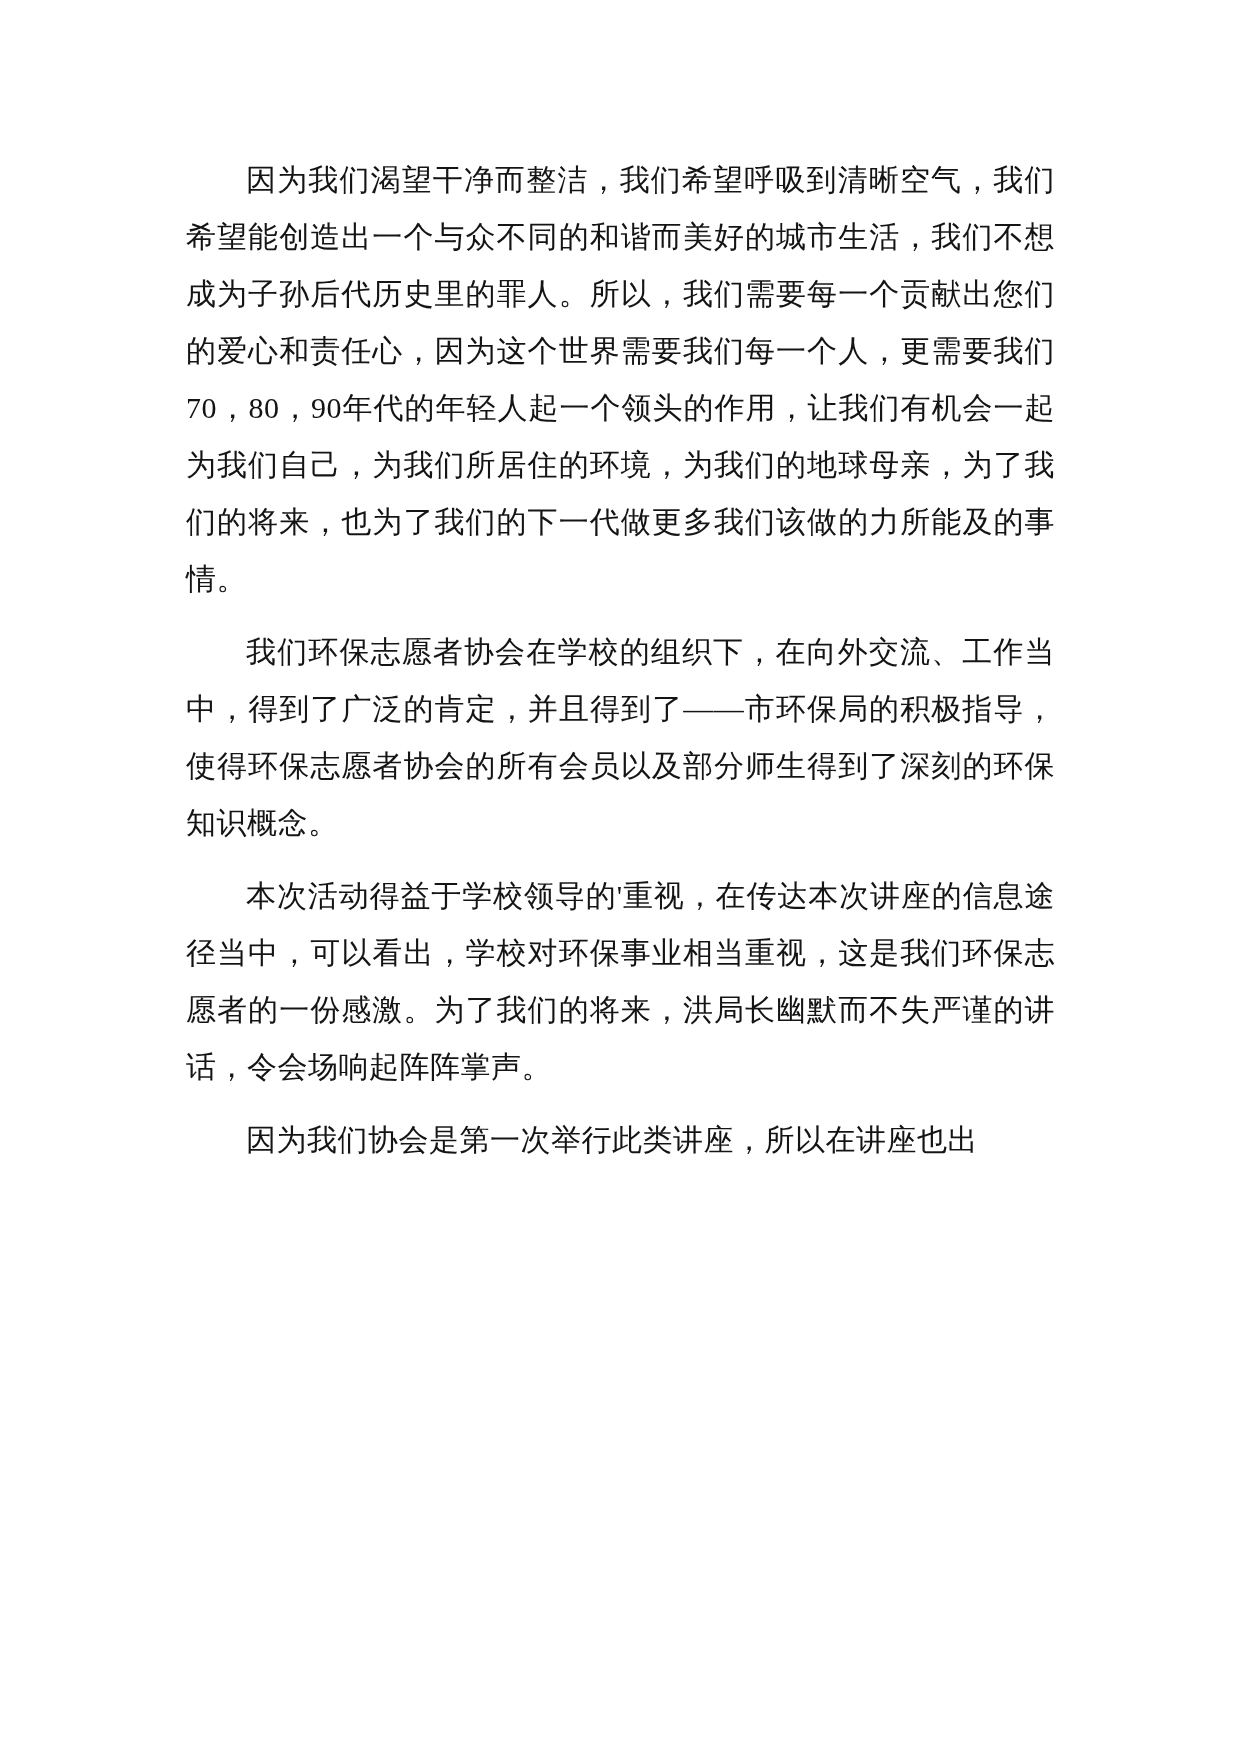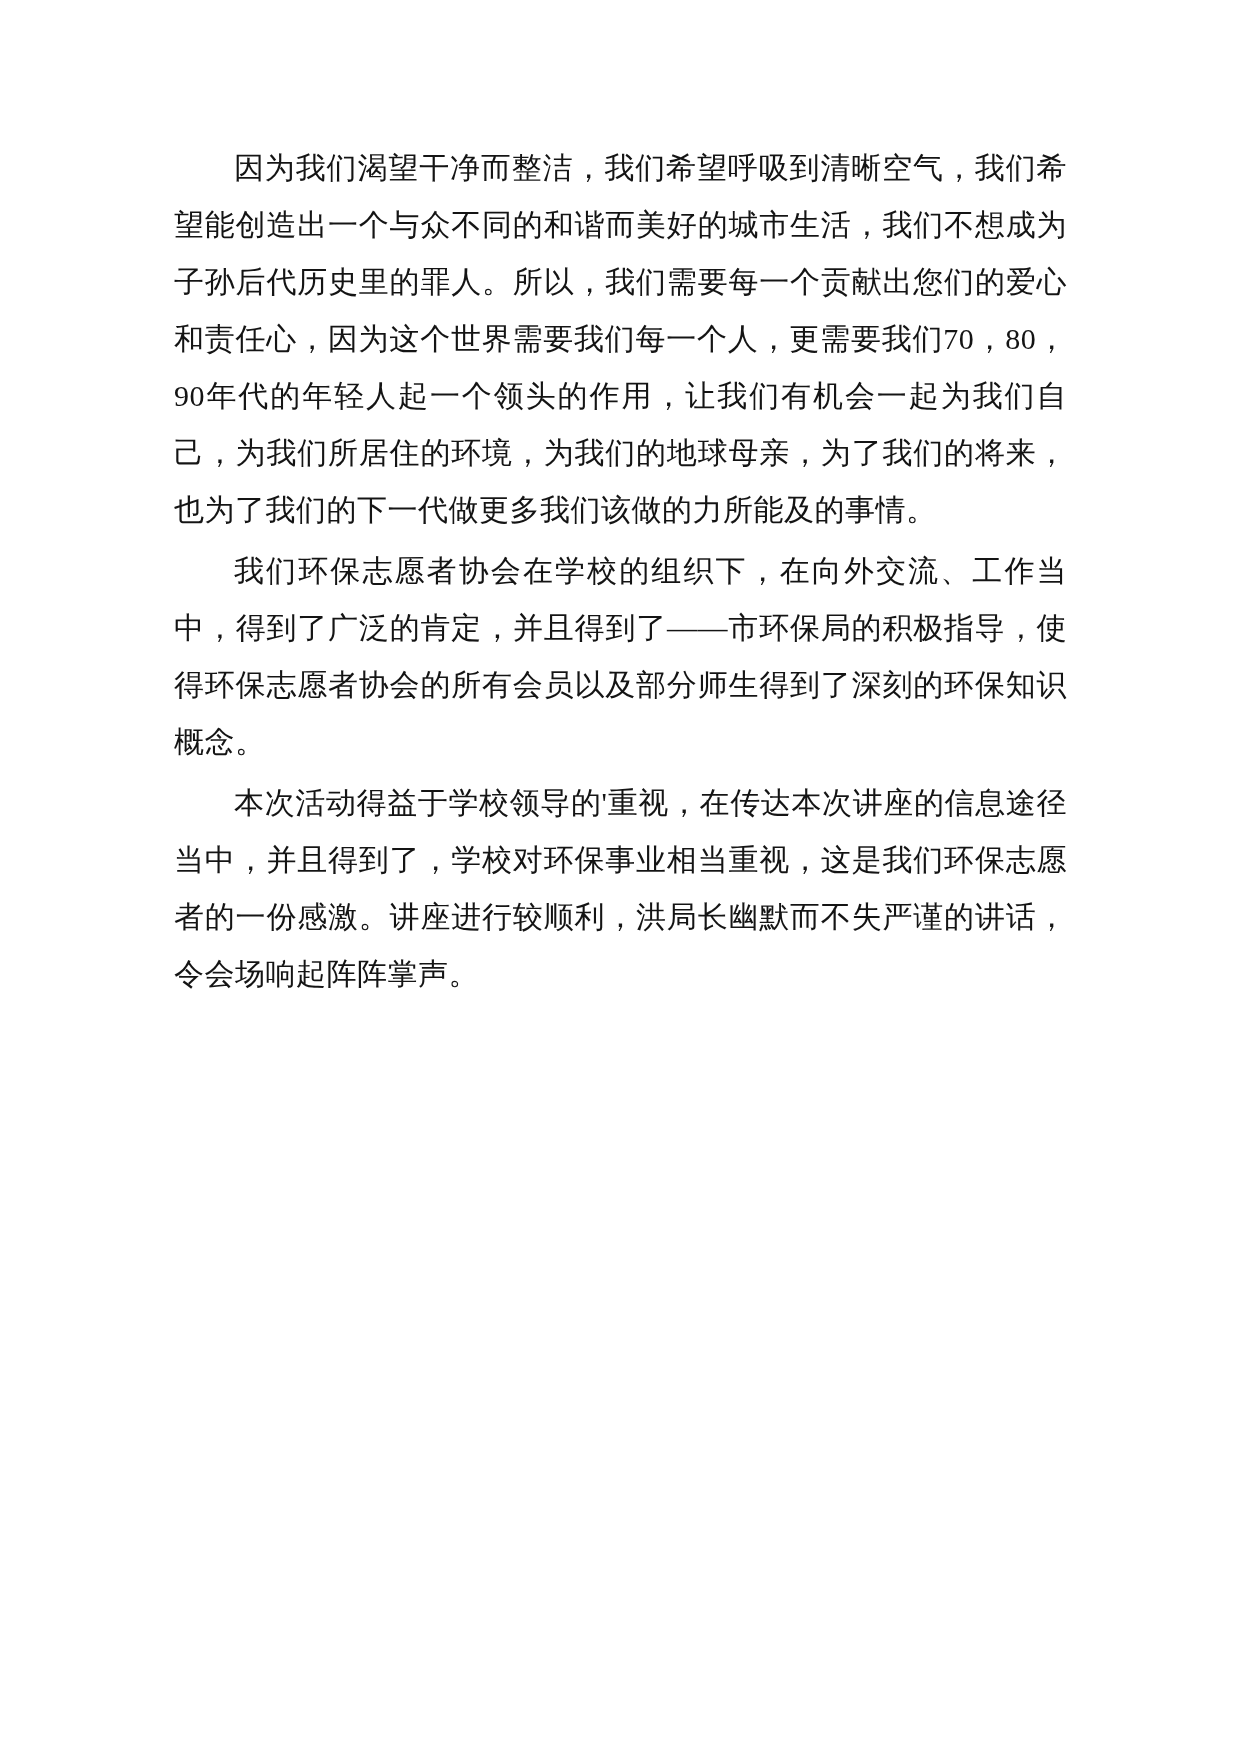--- a/index.html
+++ b/index.html
@@ -23,33 +23,34 @@
   }
   .doc-body {
     font-size: 30px;
     line-height: 57px;
     letter-spacing: 0.5px;
     color: #141414;
     text-align: justify;
     text-justify: inter-ideograph;
   }
   p {
-    margin: 4px;
+    margin: 16px;
   }
   .para {
     text-indent: 2em;
   }
   .heading {
     text-indent: 0;
     font-weight: 600;
     letter-spacing: 0.5px;
   }
 </style>
 </head>
 <body>
 
 <div class="page">
   <div class="doc-body">
     <p class="para">因为我们渴望干净而整洁，我们希望呼吸到清晰空气，我们希望能创造出一个与众不同的和谐而美好的城市生活，我们不想成为子孙后代历史里的罪人。所以，我们需要每一个贡献出您们的爱心和责任心，因为这个世界需要我们每一个人，更需要我们70，80，90年代的年轻人起一个领头的作用，让我们有机会一起为我们自己，为我们所居住的环境，为我们的地球母亲，为了我们的将来，也为了我们的下一代做更多我们该做的力所能及的事情。</p>
     <p class="para">我们环保志愿者协会在学校的组织下，在向外交流、工作当中，得到了广泛的肯定，并且得到了——市环保局的积极指导，使得环保志愿者协会的所有会员以及部分师生得到了深刻的环保知识概念。</p>
-    <p class="para">本次活动得益于学校领导的'重视，在传达本次讲座的信息途径当中，并且得到了，学校对环保事业相当重视，这是我们环保志愿者的一份感激。讲座进行较顺利，洪局长幽默而不失严谨的讲话，令会场响起阵阵掌声。</p>
+    <p class="para">本次活动得益于学校领导的'重视，在传达本次讲座的信息途径当中，可以看出，学校对环保事业相当重视，这是我们环保志愿者的一份感激。为了我们的将来，洪局长幽默而不失严谨的讲话，令会场响起阵阵掌声。</p>
+    <p class="para">因为我们协会是第一次举行此类讲座，所以在讲座也出</p>
   </div>
 </div>
 
 </body></html>

